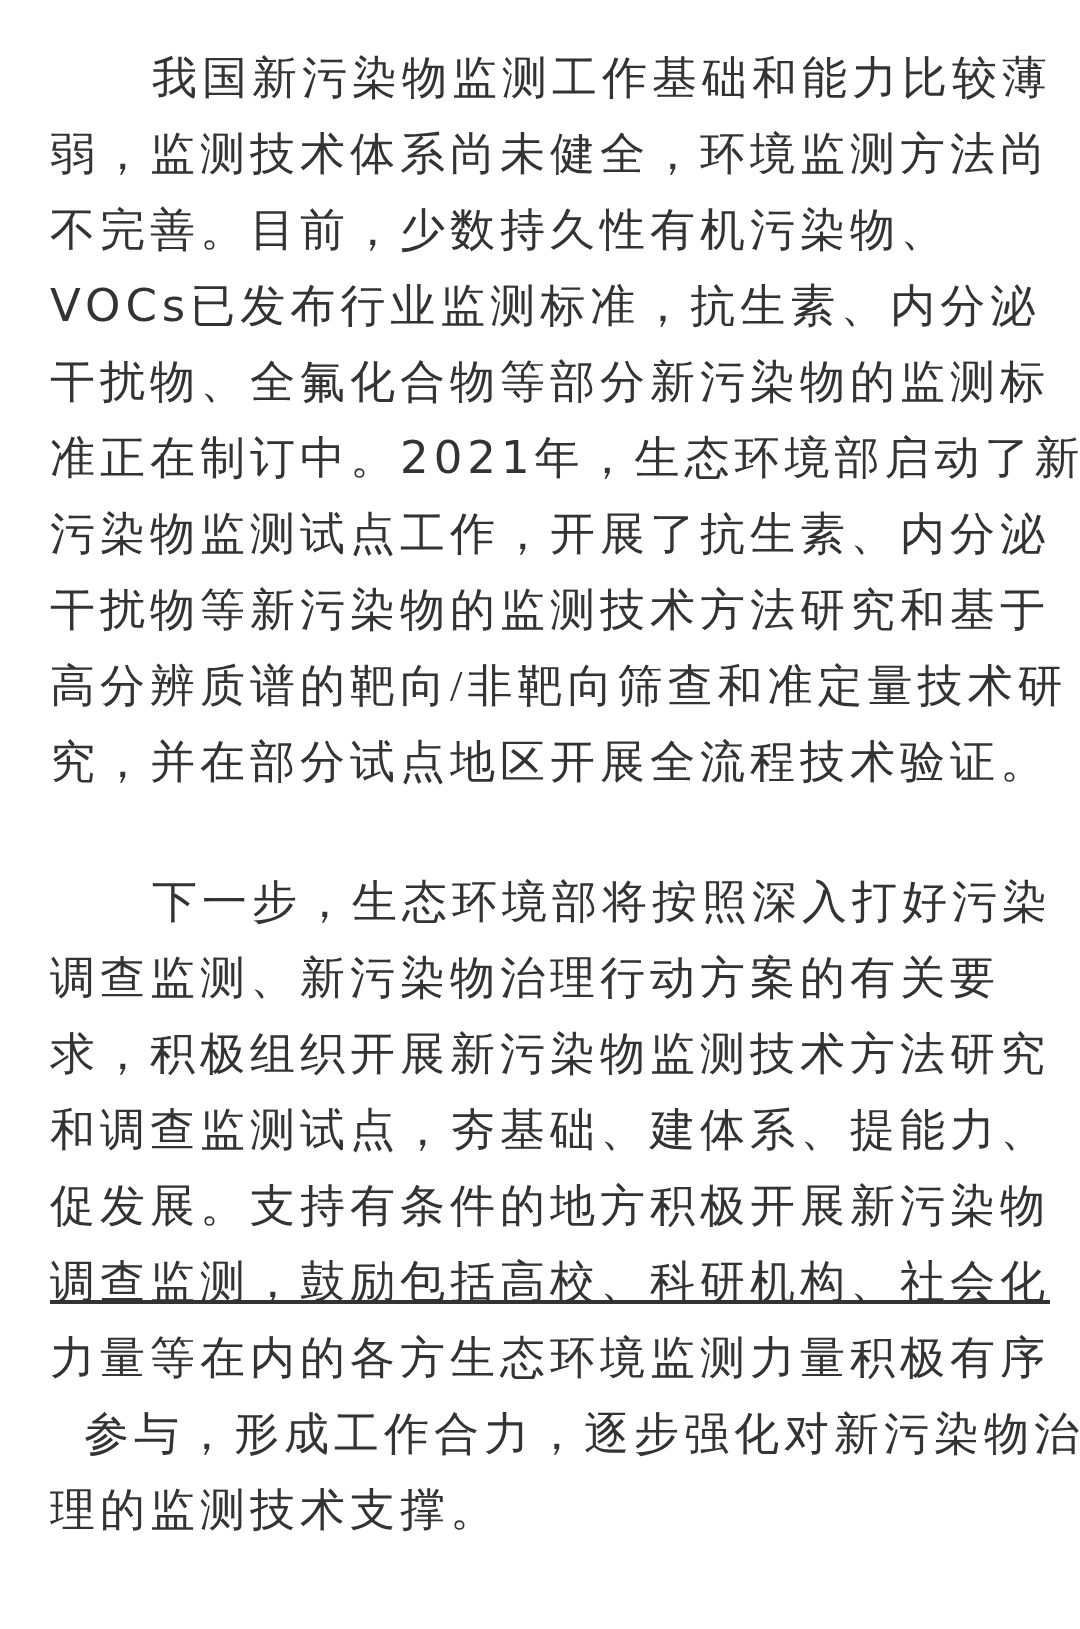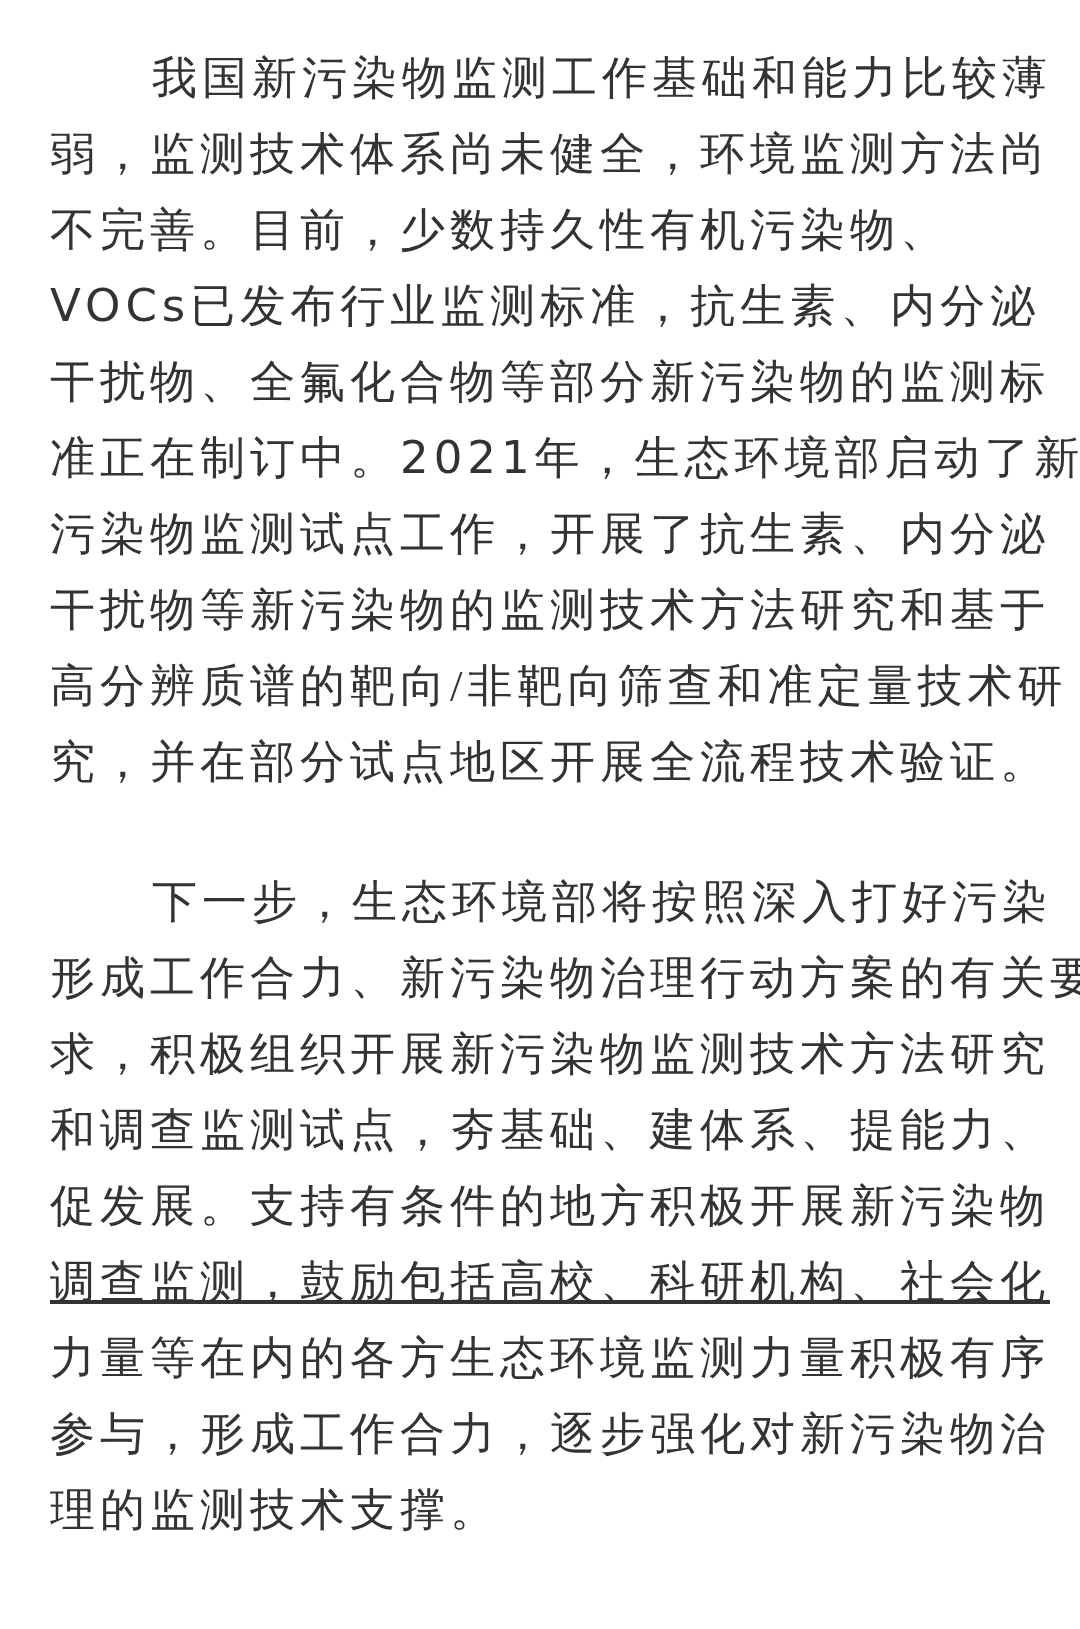--- a/index.html
+++ b/index.html
@@ -48,22 +48,22 @@
     <div class="line" style="top:344px;">干扰物、全氟化合物等部分新污染物的监测标</div>
     <div class="line" style="top:420px;">准正在制订中。2021年，生态环境部启动了新</div>
     <div class="line" style="top:496px;">污染物监测试点工作，开展了抗生素、内分泌</div>
     <div class="line" style="top:572px;">干扰物等新污染物的监测技术方法研究和基于</div>
     <div class="line" style="top:648px;font-family:Liberation Serif, serif;">高分辨质谱的靶向/非靶向筛查和准定量技术研</div>
     <div class="line" style="top:724px;font-family:Liberation Serif, serif;">究，并在部分试点地区开展全流程技术验证。</div>
   </div>
 
   <div class="paragraph">
     <div class="line indent" style="top:864px;">下一步，生态环境部将按照深入打好污染</div>
-    <div class="line" style="top:940px;">形成工作合力、新污染物治理行动方案的有关要</div>
+    <div class="line" style="top:940px;">调查监测、新污染物治理行动方案的有关要</div>
     <div class="line" style="top:1016px;">求，积极组织开展新污染物监测技术方法研究</div>
     <div class="line" style="top:1092px;">和调查监测试点，夯基础、建体系、提能力、</div>
     <div class="line" style="top:1168px;">促发展。支持有条件的地方积极开展新污染物</div>
     <div class="line" style="top:1244px;text-decoration:underline;">调查监测，鼓励包括高校、科研机构、社会化</div>
     <div class="line" style="top:1320px;">力量等在内的各方生态环境监测力量积极有序</div>
-    <div class="line" style="top:1396px;">参与，形成工作合力，逐步强化对新污染物治</div>
+    <div class="line" style="top:1396px;margin-left:34px;">参与，形成工作合力，逐步强化对新污染物治</div>
     <div class="line" style="top:1472px;">理的监测技术支撑。</div>
   </div>
 </div>
 
 </body></html>

